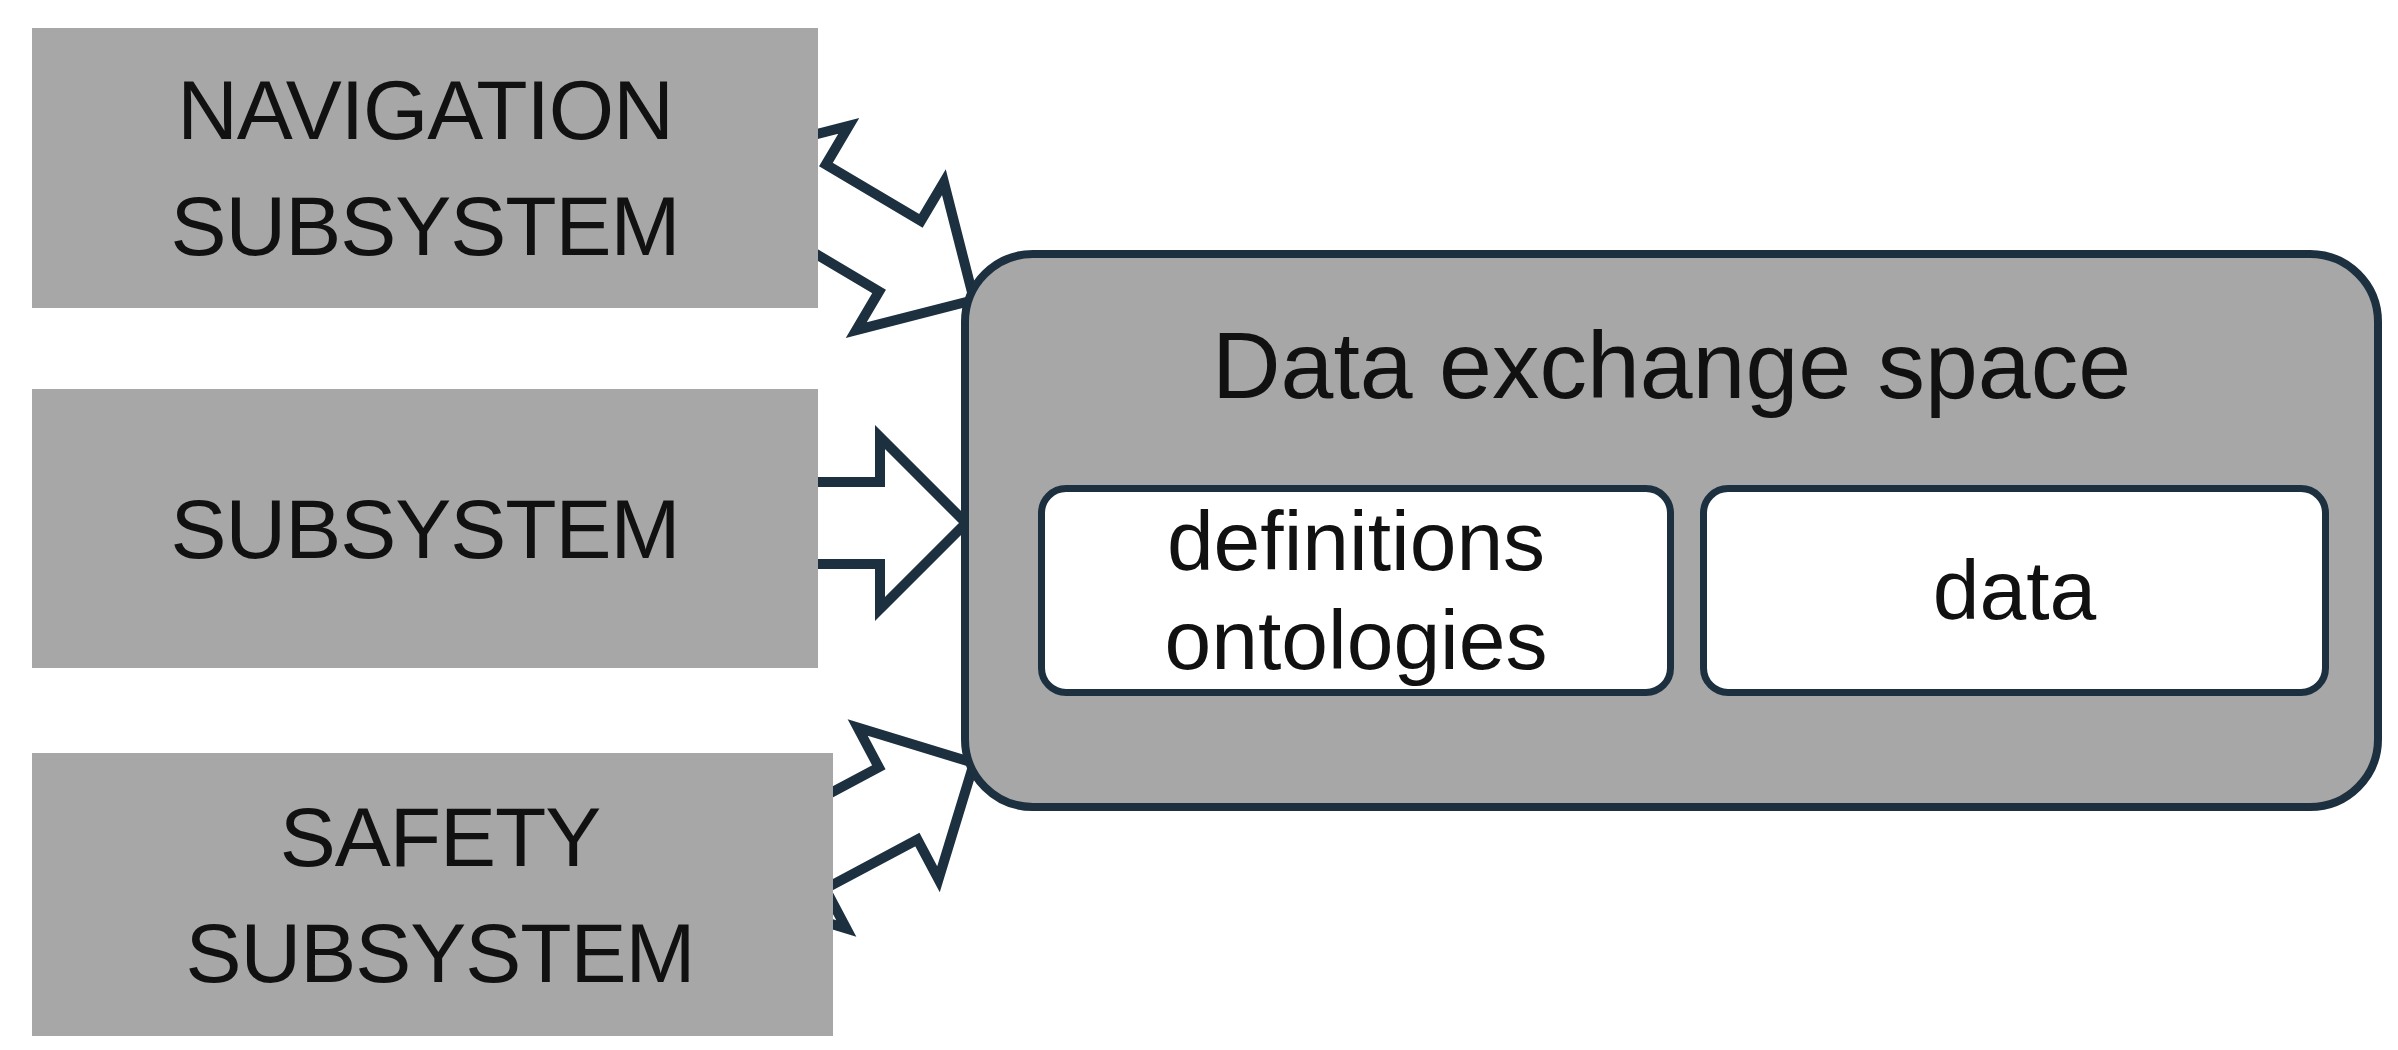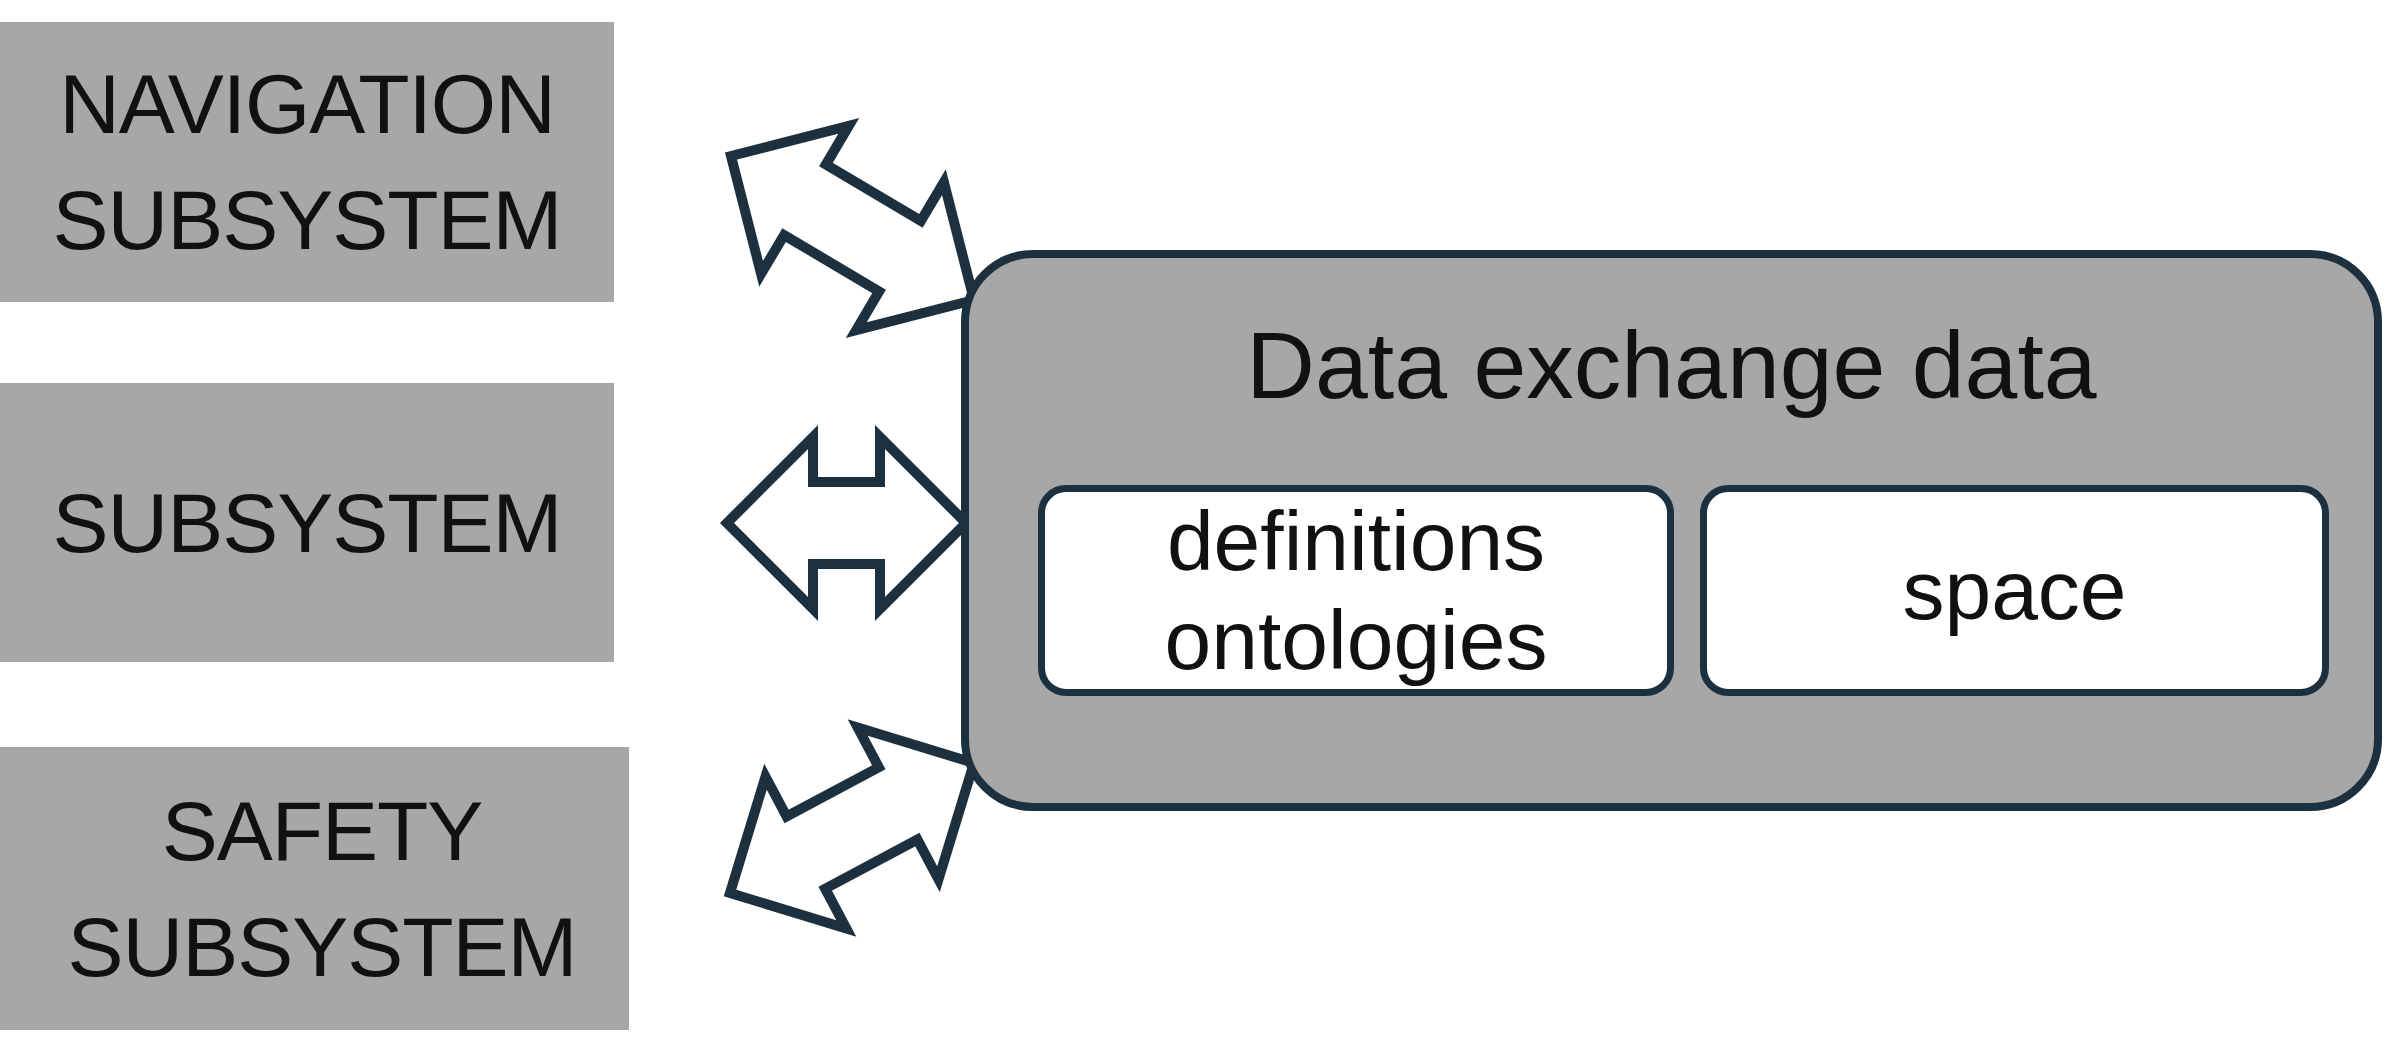--- a/index.html
+++ b/index.html
@@ -11,28 +11,29 @@
   #canvas {
     position: relative;
     width: 2398px;
     height: 1050px;
     background: var(--bg, #ffffff);
     overflow: hidden;
   }
   
   .subsystem-box {
     position: absolute;
-    left: 0;
-    width: 614px;
+    left: 32px;
+    width: 786px;
     background: var(--box-fill, #a7a7a7);
     display: flex;
     flex-direction: column;
     align-items: center;
     justify-content: center;
     text-align: center;
+    margin-top: 6px;
   }
   .subsystem-box .line {
     color: var(--text, #111111);
     font-size: 84px;
     line-height: 116px;
     letter-spacing: -1px;
     white-space: nowrap;
   }
   #box-navigation { top: 22px;  height: 280px; }
   #box-control    { top: 383px; height: 279px; }
@@ -118,25 +119,25 @@
   <div class="subsystem-box" id="box-control">
     <span class="line">SUBSYSTEM</span>
   </div>
 
   <div class="subsystem-box" id="box-safety">
     <span class="line">SAFETY</span>
     <span class="line">SUBSYSTEM</span>
   </div>
 
   <div class="exchange-box">
-    <div class="exchange-title">Data exchange data</div>
+    <div class="exchange-title">Data exchange space</div>
 
     <div class="inner-box" id="inner-ontologies">
       <span class="line">definitions</span>
       <span class="line">ontologies</span>
     </div>
 
     <div class="inner-box" id="inner-data">
-      <span class="line">space</span>
+      <span class="line">data</span>
     </div>
   </div>
 
 </div>
 
 </body></html>

